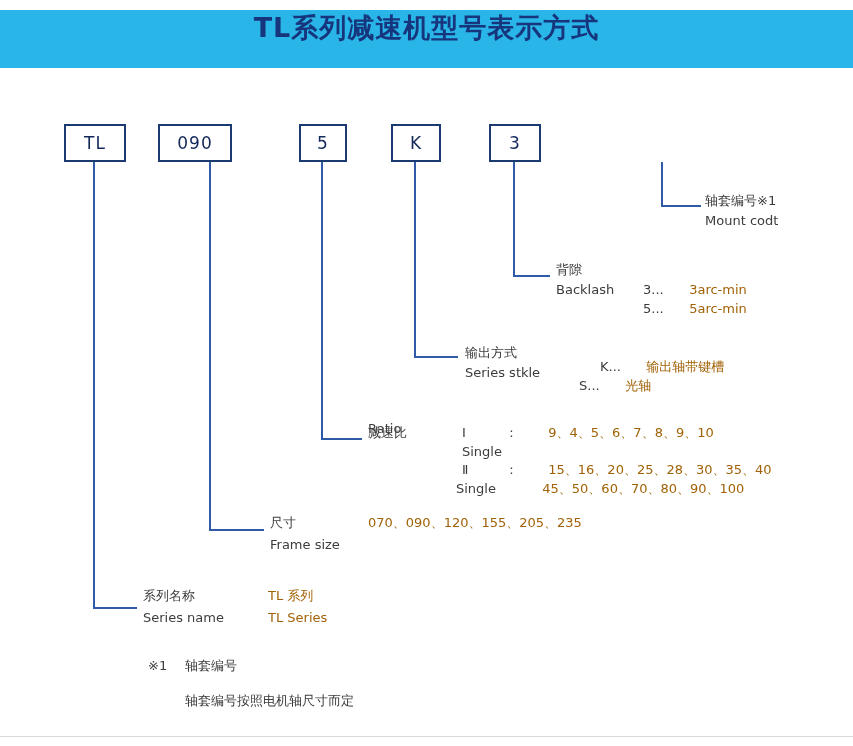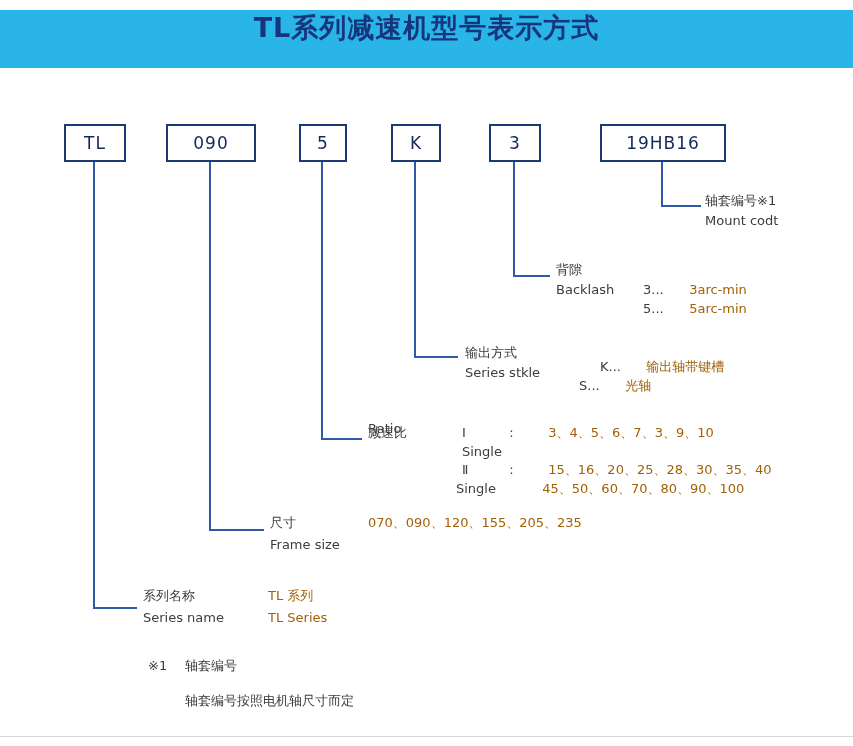--- a/index.html
+++ b/index.html
@@ -33,25 +33,24 @@
 </head>
 <body>
 
 <div class="page">
 
   <header class="banner">
     <h1 class="title">TL系列减速机型号表示方式</h1>
   </header>
 
   <div class="code-box" style="left:64px;width:62px">TL</div>
-  <div class="code-box" style="left:166px;width:90px">090</div>
+  <div class="code-box" style="left:158px;width:74px">090</div>
   <div class="code-box" style="left:299px;width:48px">5</div>
   <div class="code-box" style="left:391px;width:50px">K</div>
   <div class="code-box" style="left:489px;width:52px">3</div>
-  <div class="code-box" style="left:600px;width:126px">19HB16</div>
 
   <div class="vline" style="left:661px;top:162px;height:45px"></div>
   <div class="hline" style="left:661px;top:205px;width:40px"></div>
 
   <div class="vline" style="left:513px;top:162px;height:115px"></div>
   <div class="hline" style="left:513px;top:275px;width:37px"></div>
 
   <div class="vline" style="left:414px;top:162px;height:196px"></div>
   <div class="hline" style="left:414px;top:356px;width:44px"></div>
 
@@ -87,21 +86,21 @@
   <div class="lbl" style="left:579px;top:379px">
     <span class="key">S...</span>
     <span class="vals">光轴</span>
   </div>
 
   <div class="lbl" style="left:368px;top:426px">减速比</div>
   <div class="lbl" style="left:368px;top:422px">Ratio</div>
   <div class="lbl" style="left:462px;top:426px">
     <span class="numeral">Ⅰ</span>
     <span class="colon">:</span>
-    <span class="vals">3、4、5、6、7、3、9、10</span>
+    <span class="vals">9、4、5、6、7、8、9、10</span>
   </div>
   <div class="lbl" style="left:462px;top:445px">
     <span class="numeral">Single</span>
     <span class="colon"></span>
     <span class="vals"></span>
   </div>
   <div class="lbl" style="left:462px;top:463px">
     <span class="numeral">Ⅱ</span>
     <span class="colon">:</span>
     <span class="vals">15、16、20、25、28、30、35、40</span>

